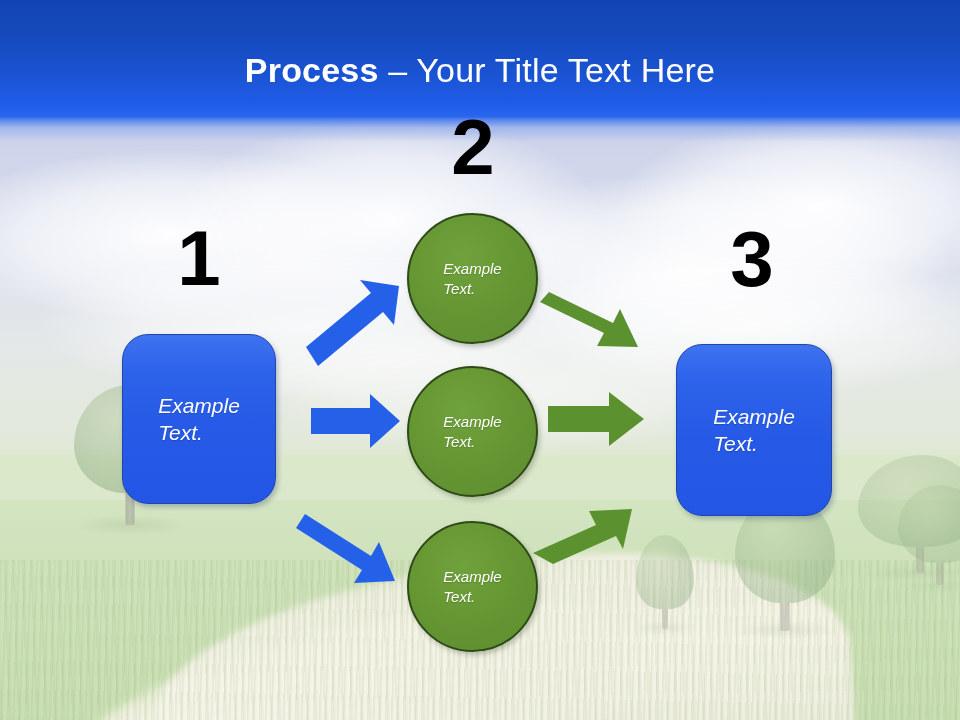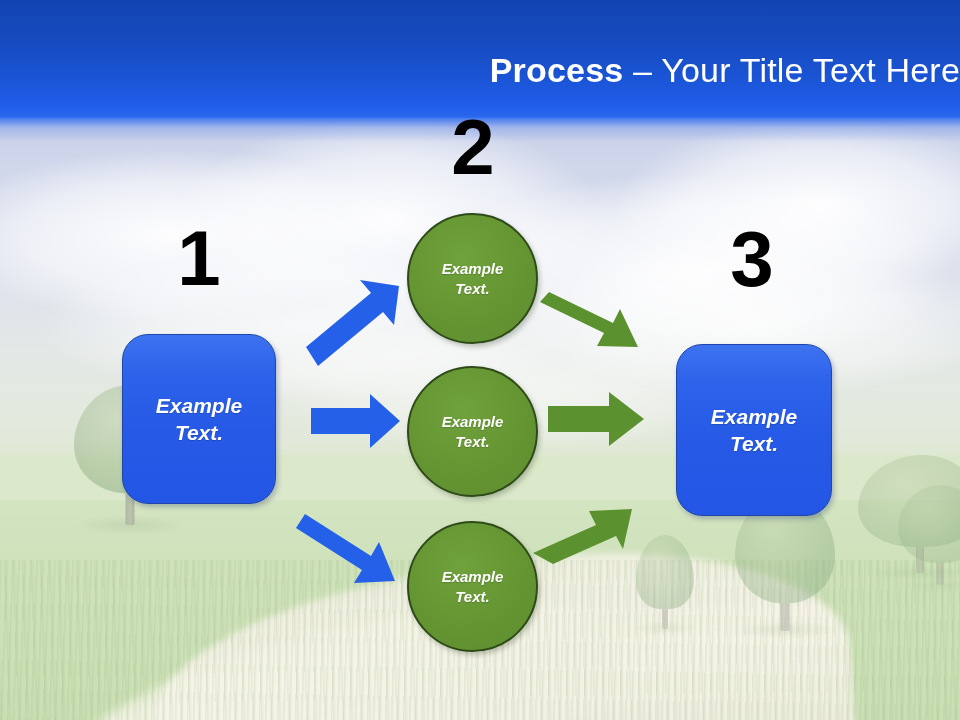--- a/index.html
+++ b/index.html
@@ -124,21 +124,21 @@
   .title-band {
     position:absolute; left:0; top:0; width:960px; height:118px;
     background:linear-gradient(180deg, #1344b4 0%, #1549bb 28%, #1a53d2 62%, #1f5ce8 88%, #2a68ef 100%);
   }
   .title-fade {
     position:absolute; left:0; top:116px; width:960px; height:26px;
     background:linear-gradient(180deg, rgba(42,104,239,0.95) 0%, rgba(130,160,235,0.55) 45%, rgba(185,195,232,0) 100%);
   }
   .title-text {
     position:absolute; left:0; top:50px; width:960px;
-    text-align:right; color:#ffffff;
+    text-align:center; color:#ffffff;
     font-size:34px; line-height:40px; letter-spacing:0.2px;
     white-space:nowrap;
   }
   .title-text .strong { font-weight:bold; }
 
   
   .step-num {
     position:absolute; color:#000000; font-weight:bold;
     font-size:78px; line-height:78px;
     text-align:center; width:120px;
@@ -150,22 +150,22 @@
   
   .blue-box {
     position:absolute;
     border:1px solid #1f46a8;
     border-radius:26px;
     background:linear-gradient(180deg, #3d73f0 0%, #2d62ea 22%, #2559e6 60%, #2356e4 100%);
     box-shadow:2px 3px 5px rgba(40,60,110,0.30);
     display:flex; align-items:center; justify-content:center;
   }
   .blue-box .label, .circle .label {
-    color:#ffffff; font-weight:bold; font-style:italic;
-    font-size:21px; line-height:27px; text-align:center;
+    color:#ffffff; font-weight:normal; font-style:italic;
+    font-size:21px; line-height:27px; text-align:left;
     text-shadow:0 1px 1px rgba(0,0,0,0.18);
     white-space:pre-line;
   }
   #box-start { left:122px; top:334px; width:154px; height:170px; }
   #box-end   { left:676px; top:344px; width:156px; height:172px; }
 
   
   .circle {
     position:absolute; border-radius:50%;
     border:2px solid #2e4a18;

